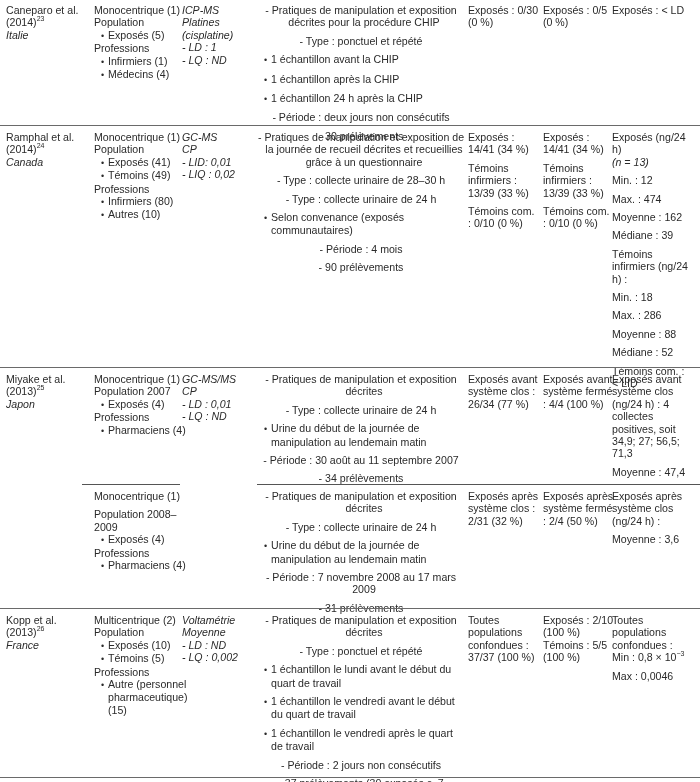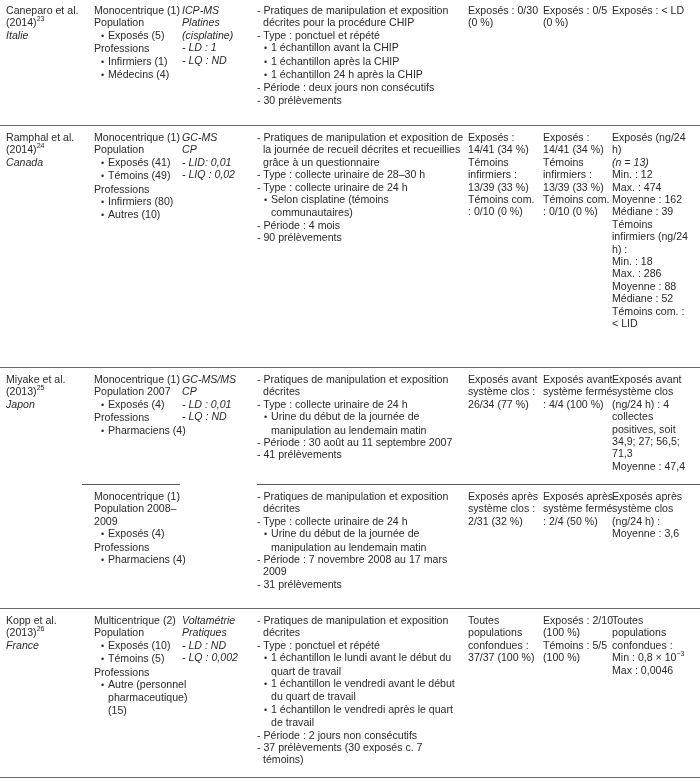--- a/index.html
+++ b/index.html
@@ -12,26 +12,26 @@
   .row { position: absolute; left: 0; width: 700px; }
   .cell { position: absolute; top: 0; }
   .c-author { left: 6px; width: 76px; }
   .c-design { left: 94px; width: 98px; }
   .c-method { left: 182px; width: 70px; font-style: italic; }
   .c-proc { left: 257px; width: 208px; }
   .c-r1 { left: 468px; width: 72px; }
   .c-r2 { left: 543px; width: 72px; }
   .c-r3 { left: 612px; width: 80px; }
   .line { margin: 0; }
-  .gap { margin-top: 0; }
+  .gap { margin-top: 6px; }
   .it { font-style: italic; }
   sup { font-size: 7px; line-height: 0; vertical-align: super; }
   .bullet { padding-left: 8px; text-indent: -7px; margin-left: 6px; }
   .bullet::before { content: "\2022"; display: inline-block; width: 7px; text-indent: 0; font-size: 9px; }
-  .dash { padding-left: 6px; text-indent: -6px; }
+  .dash { padding-left: 6px; text-indent: -6px; text-align: center; }
   .hr { position: absolute; left: 0; width: 700px; height: 0; border-top: 1.5px solid #6a6a6a; }
   .hr-thin { position: absolute; height: 0; border-top: 1px solid #555; }
 </style>
 </head>
 <body>
 
 <div class="row" style="top:4px;">
   <div class="cell c-author">
     <div class="line"><span>Caneparo et al. (2014)</span><sup>23</sup></div>
     <div class="line it">Italie</div>
@@ -88,21 +88,21 @@
   <div class="cell c-method">
     <div class="line">GC-MS</div>
     <div class="line">CP</div>
     <div class="line">- LID: 0,01</div>
     <div class="line">- LIQ : 0,02</div>
   </div>
   <div class="cell c-proc">
     <div class="line dash">- Pratiques de manipulation et exposition de la journée de recueil décrites et recueillies grâce à un questionnaire</div>
     <div class="line dash gap">- Type : collecte urinaire de 28–30 h</div>
     <div class="line dash gap">- Type : collecte urinaire de 24 h</div>
-    <div class="line bullet gap">Selon cisplatine (témoins communautaires)</div>
+    <div class="line bullet gap">Selon convenance (exposés communautaires)</div>
     <div class="line dash gap">- Période : 4 mois</div>
     <div class="line dash gap">- 90 prélèvements</div>
   </div>
   <div class="cell c-r1">
     <div class="line">Exposés : 14/41 (34 %)</div>
     <div class="line gap">Témoins infirmiers : 13/39 (33 %)</div>
     <div class="line gap">Témoins com. : 0/10 (0 %)</div>
   </div>
   <div class="cell c-r2">
     <div class="line">Exposés : 14/41 (34 %)</div>
@@ -142,21 +142,21 @@
     <div class="line">GC-MS/MS</div>
     <div class="line">CP</div>
     <div class="line">- LD : 0,01</div>
     <div class="line">- LQ : ND</div>
   </div>
   <div class="cell c-proc">
     <div class="line dash">- Pratiques de manipulation et exposition décrites</div>
     <div class="line dash gap">- Type : collecte urinaire de 24 h</div>
     <div class="line bullet gap">Urine du début de la journée de manipulation au lendemain matin</div>
     <div class="line dash gap">- Période : 30 août au 11 septembre 2007</div>
-    <div class="line dash gap">- 41 prélèvements</div>
+    <div class="line dash gap">- 34 prélèvements</div>
   </div>
   <div class="cell c-r1">
     <div class="line">Exposés avant système clos : 26/34 (77 %)</div>
   </div>
   <div class="cell c-r2">
     <div class="line">Exposés avant système fermé : 4/4 (100 %)</div>
   </div>
   <div class="cell c-r3">
     <div class="line">Exposés avant système clos (ng/24 h) : 4 collectes positives, soit 34,9; 27; 56,5; 71,3</div>
     <div class="line gap">Moyenne : 47,4</div>
@@ -201,21 +201,21 @@
   <div class="cell c-design">
     <div class="line">Multicentrique (2)</div>
     <div class="line">Population</div>
     <div class="line bullet">Exposés (10)</div>
     <div class="line bullet">Témoins (5)</div>
     <div class="line">Professions</div>
     <div class="line bullet">Autre (personnel pharmaceutique) (15)</div>
   </div>
   <div class="cell c-method">
     <div class="line">Voltamétrie</div>
-    <div class="line">Pratiques</div>
+    <div class="line">Moyenne</div>
     <div class="line">- LD : ND</div>
     <div class="line">- LQ : 0,002</div>
   </div>
   <div class="cell c-proc">
     <div class="line dash">- Pratiques de manipulation et exposition décrites</div>
     <div class="line dash gap">- Type : ponctuel et répété</div>
     <div class="line bullet gap">1 échantillon le lundi avant le début du quart de travail</div>
     <div class="line bullet gap">1 échantillon le vendredi avant le début du quart de travail</div>
     <div class="line bullet gap">1 échantillon le vendredi après le quart de travail</div>
     <div class="line dash gap">- Période : 2 jours non consécutifs</div>

